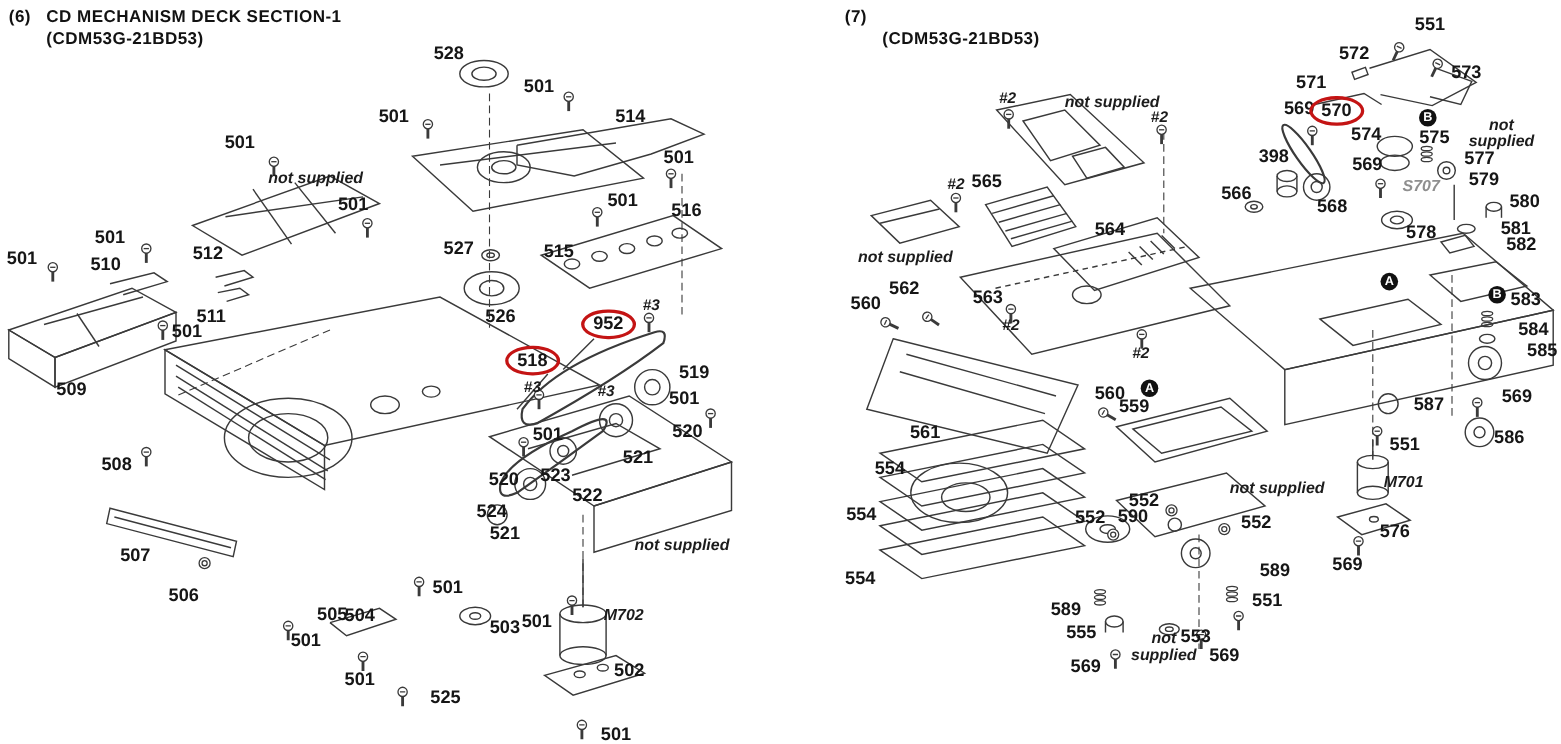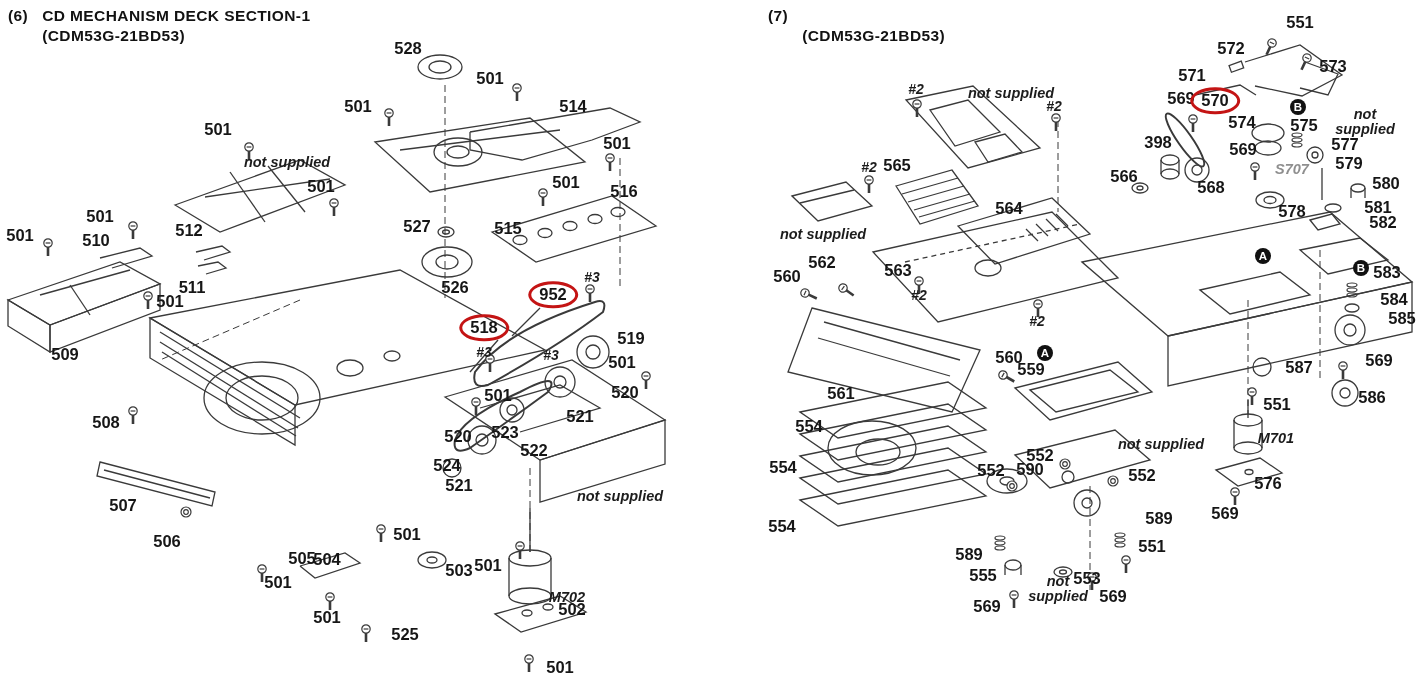--- a/index.html
+++ b/index.html
@@ -357,21 +357,21 @@
       <span class="lbl" style="left: 447px; top: 466px;">524</span>
       <span class="lbl" style="left: 459px; top: 486px;">521</span>
       <span class="lbl italic" style="left: 620px; top: 497px;">not supplied</span>
       <span class="lbl" style="left: 123px; top: 506px;">507</span>
       <span class="lbl" style="left: 407px; top: 535px;">501</span>
       <span class="lbl" style="left: 167px; top: 542px;">506</span>
       <span class="lbl" style="left: 327px; top: 560px;">504</span>
       <span class="lbl" style="left: 278px; top: 559px; margin-left: 24px;">505</span>
       <span class="lbl" style="left: 488px; top: 566px;">501</span>
       <span class="lbl" style="left: 459px; top: 571px;">503</span>
-      <span class="lbl italic" style="left: 567px; top: 598px;">M702</span>
+      <span class="lbl italic" style="left: 567px; top: 560px;">M702</span>
       <span class="lbl" style="left: 278px; top: 583px;">501</span>
       <span class="lbl" style="left: 572px; top: 610px;">502</span>
       <span class="lbl" style="left: 327px; top: 618px;">501</span>
       <span class="lbl" style="left: 405px; top: 635px;">525</span>
       <span class="lbl" style="left: 560px; top: 668px;">501</span>
     </div>
   <div class="labels">
       <span class="lbl" style="left: 1300px; top: 23px;">551</span>
       <span class="lbl" style="left: 1231px; top: 49px;">572</span>
       <span class="lbl" style="left: 1333px; top: 67px;">573</span>

